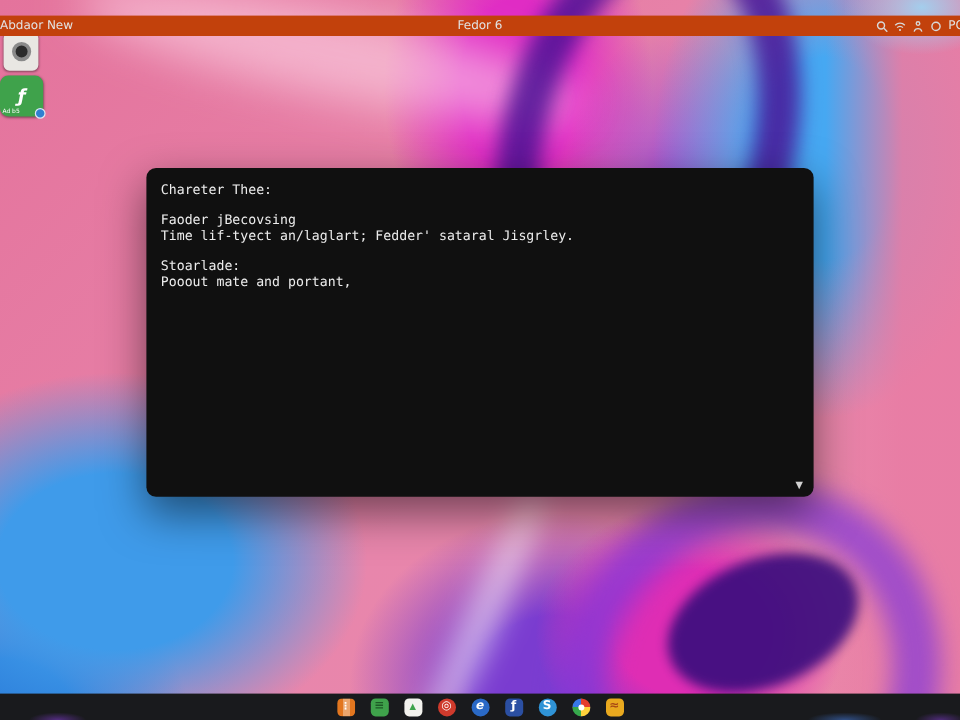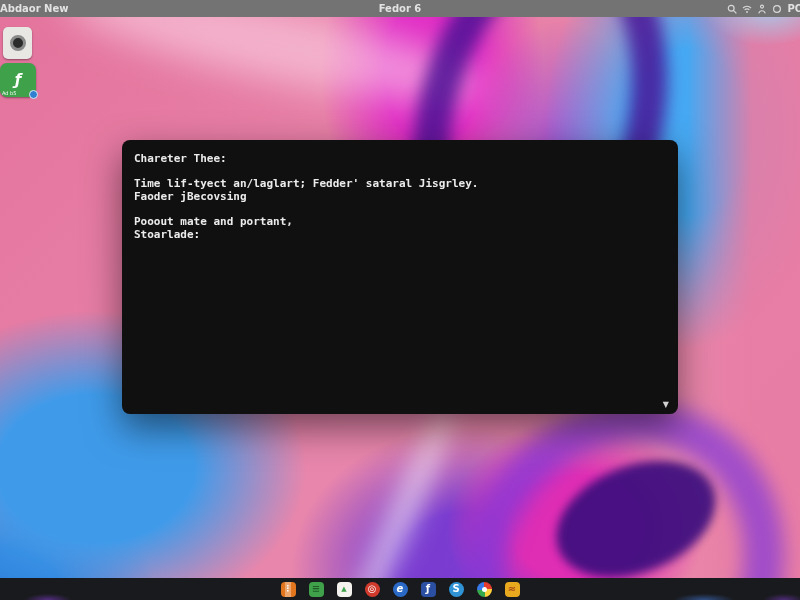--- a/index.html
+++ b/index.html
@@ -25,23 +25,23 @@
   .ring-top{position:absolute;left:418px;top:-72px;width:172px;height:312px;
     border:36px solid rgba(72,16,148,.82);border-radius:50%;transform:rotate(14deg);filter:blur(8px);}
   .ring-bottom{position:absolute;left:468px;top:398px;width:232px;height:262px;
     border:40px solid rgba(130,56,216,.7);border-radius:50%;transform:rotate(30deg);filter:blur(10px);}
   .streak-bottom{position:absolute;left:388px;top:398px;width:28px;height:235px;
     background:rgba(255,255,255,.55);border-radius:50%;transform:rotate(24deg);filter:blur(12px);}
   .blob-bottom{position:absolute;left:553px;top:466px;width:166px;height:106px;
     background:#3c0e7e;border-radius:50%;transform:rotate(-22deg);filter:blur(5px);opacity:.92;}
 
   
-  .topbar{position:absolute;top:0;left:0;right:0;height:17px;background:#737373;z-index:6;
+  .topbar{position:absolute;top:13px;left:0;right:0;height:17px;background:#c2410c;z-index:6;
     display:grid;grid-template-columns:1fr auto 1fr;align-items:center;
-    color:#e2e2e2;font-size:10px;font-weight:bold;overflow:hidden;}
+    color:#e2e2e2;font-size:10px;font-weight:normal;overflow:hidden;}
   .tb-left{justify-self:start;padding-left:2px;margin-left:-2px;white-space:nowrap;}
   .tb-center{justify-self:center;}
   .tb-right{justify-self:end;display:flex;align-items:center;gap:5px;margin-right:-7px;white-space:nowrap;}
   .tb-right svg{display:block;}
 
   
   .desk{position:absolute;z-index:1;}
   .desk-cam{left:3px;top:27px;width:29px;height:32px;border-radius:5px;
     display:flex;align-items:center;justify-content:center;box-shadow:0 1px 2px rgba(0,0,0,.4);}
   .lens{width:16px;height:16px;border-radius:50%;background:#2b2b2b;border:3px solid #8a8a8a;box-sizing:border-box;}
@@ -54,21 +54,21 @@
 
   
   .window{position:absolute;left:122px;top:140px;width:556px;height:274px;border-radius:8px;
     background:#101010;box-shadow:0 14px 36px rgba(0,0,0,.5);z-index:4;overflow:hidden;}
   .titlebar{height:22px;background:#313135;border-bottom:1px solid #3d3d41;
     display:flex;align-items:center;position:relative;}
   .lights{display:flex;gap:6px;margin-left:9px;z-index:1;}
   .light{width:10px;height:10px;border-radius:50%;}
   .wtitle{position:absolute;left:0;right:0;text-align:center;color:#c7c7c7;font-size:10px;}
   .term{padding:13px 12px 0 12px;font-family:"DejaVu Sans Mono",monospace;
-    font-size:11px;font-weight:bold;color:#ececec;}
+    font-size:11px;font-weight:normal;color:#ececec;}
   .tline{min-height:12.6px;line-height:12.6px;white-space:pre;}
   .scroll-down{position:absolute;right:9px;bottom:5px;color:#d2d2d2;font-size:8px;line-height:1;cursor:pointer;}
 
   
   .dock{position:absolute;left:0;right:0;bottom:0;height:22px;background:#191a1d;z-index:6;
     display:flex;align-items:center;justify-content:center;gap:13px;
     background-image:
       radial-gradient(34px 9px at 6% 100%,  rgba(130,60,210,.55), rgba(130,60,210,0) 70%),
       radial-gradient(44px 9px at 88% 100%, rgba(70,130,235,.5),  rgba(70,130,235,0) 70%),
       radial-gradient(30px 9px at 98% 100%, rgba(130,60,210,.5),  rgba(130,60,210,0) 70%);}
@@ -130,25 +130,25 @@
   <div class="desk desk-green" style="background-color: rgb(63, 162, 75);">
     <span class="gglyph">ƒ</span>
     <span class="dlabel">Ad b5</span>
     <span class="badge" style="background-color: rgb(47, 128, 208);"></span>
   </div>
 
   <div class="window">
     <div class="term">
       <div class="tline">Chareter Thee:</div>
       <div class="tline"></div>
+      <div class="tline">Faoder jBecovsing</div>
       <div class="tline">Time lif-tyect an/laglart; Fedder' sataral Jisgrley.</div>
-      <div class="tline">Faoder jBecovsing</div>
       <div class="tline"></div>
+      <div class="tline">Stoarlade:</div>
       <div class="tline">Pooout mate and portant,</div>
-      <div class="tline">Stoarlade:</div>
     </div>
     <div class="scroll-down">▼</div>
   </div>
 
   <div class="dock">
     <div class="dicon software" style="background-color: rgb(226, 118, 31);">
       <span class="dglyph" style="color: rgb(255, 255, 255);">⋮</span>
     </div>
     <div class="dicon" style="background-color: rgb(63, 162, 75);">
       <span class="dglyph" style="color: rgb(29, 90, 38);">≡</span>

